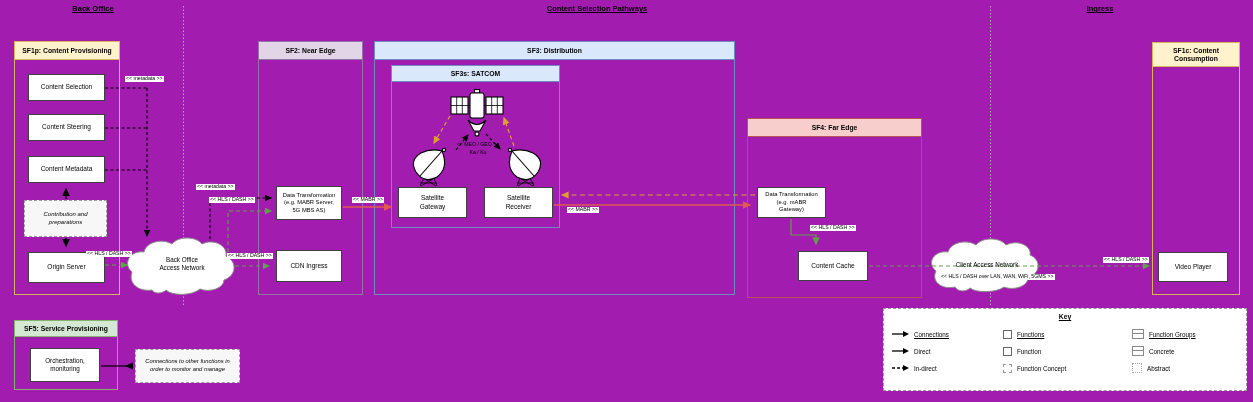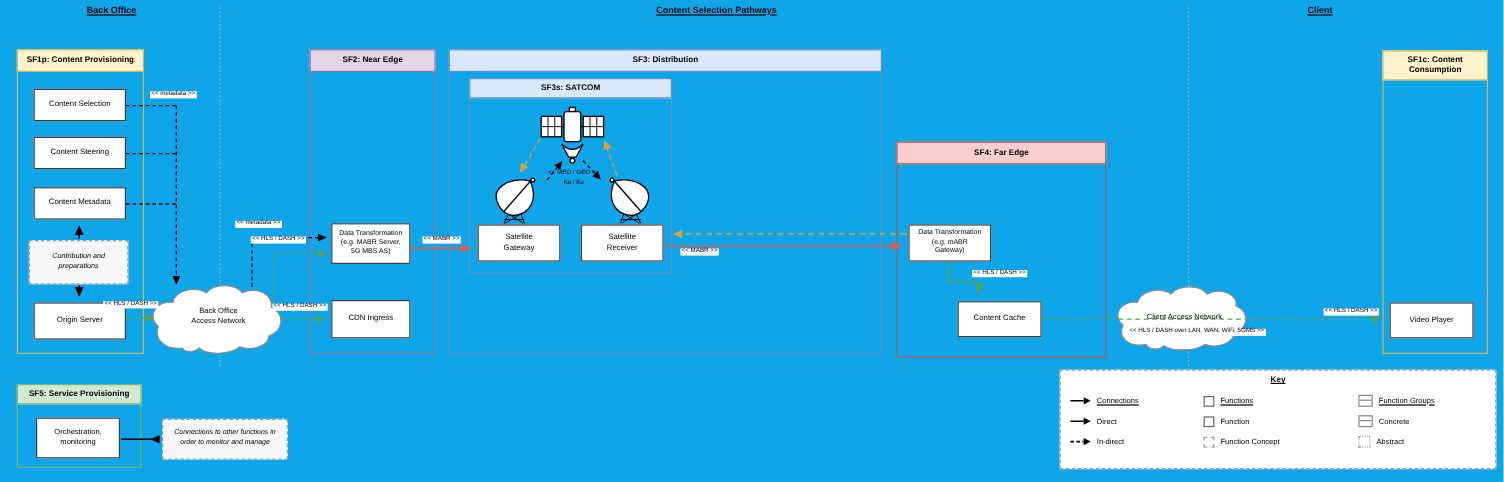--- a/index.html
+++ b/index.html
@@ -1,16 +1,16 @@
 <!DOCTYPE html>
 <html><head>
 <meta charset="utf-8">
 <style>
   html,body{margin:0;padding:0;background:#fff;}
-  .canvas{position:relative;width:1253px;height:402px;background:#0ea5e9;overflow:hidden;
+  .canvas{position:relative;width:1253px;height:402px;background:#a21caf;overflow:hidden;
           font-family:"Liberation Sans",sans-serif;color:#000;}
   .lane-title{position:absolute;font-size:7.5px;font-weight:bold;text-decoration:underline;
               text-align:center;z-index:4;}
   .group{position:absolute;border:1px solid #999;box-sizing:border-box;z-index:1;background:transparent;}
   .group-header{position:absolute;left:-1px;top:-1px;right:-1px;border:1px solid #999;box-sizing:border-box;
                 display:flex;align-items:center;justify-content:center;text-align:center;
                 font-weight:bold;font-size:6.8px;line-height:1.15;white-space:pre-line;}
   .node{position:absolute;background:#fff;border:1px solid #3F3F3F;box-sizing:border-box;z-index:3;
         display:flex;align-items:center;justify-content:center;text-align:center;
         font-size:6.5px;line-height:1.3;white-space:pre-line;}
@@ -30,21 +30,21 @@
   .ico-group .bar{height:3px;border-bottom:1px solid #888;}
   .ico-abstract{width:10px;height:10px;border:1px dotted #aaa;background:#fff;box-sizing:border-box;flex:none;}
 </style>
 </head>
 <body>
 
 <div class="canvas">
 
   <div class="lane-title" style="left:43px;top:4px;width:100px">Back Office</div>
   <div class="lane-title" style="left:517px;top:4px;width:160px">Content Selection Pathways</div>
-  <div class="lane-title" style="left:1065px;top:4px;width:70px">Client</div>
+  <div class="lane-title" style="left:1065px;top:4px;width:70px">Ingress</div>
 
   <div class="group" style="left:14px;top:41px;width:106px;height:254px;border-color:#D6B656">
     <div class="group-header" style="height:19px;background:#FFF2CC;border-color:#D6B656">SF1p: Content Provisioning</div>
   </div>
   <div class="group" style="left:258px;top:41px;width:105px;height:254px;border-color:#9673A6">
     <div class="group-header" style="height:19px;background:#E1D5E7;border-color:#9673A6">SF2: Near Edge</div>
   </div>
   <div class="group" style="left:374px;top:41px;width:361px;height:254px;border-color:#6C8EBF">
     <div class="group-header" style="height:19px;background:#DAE8FC;border-color:#6C8EBF">SF3: Distribution</div>
   </div>

